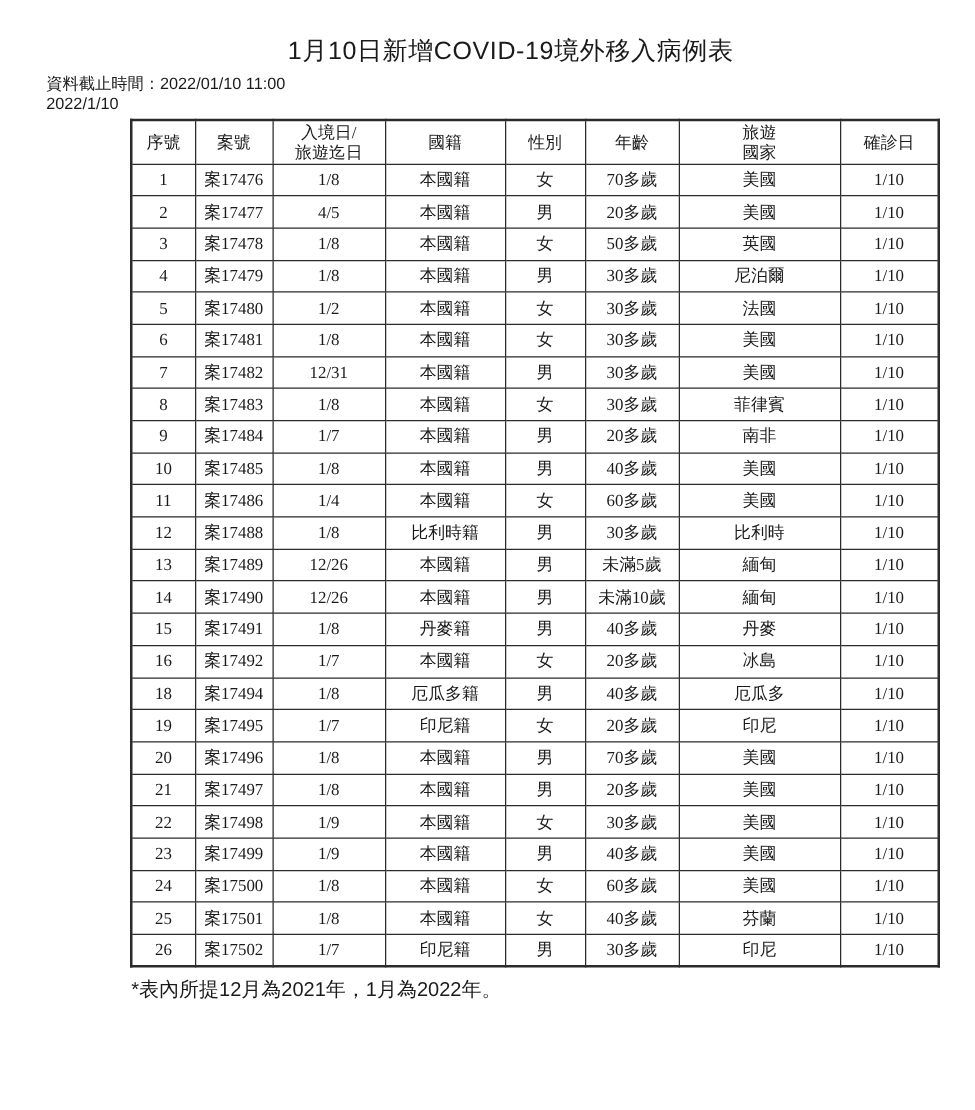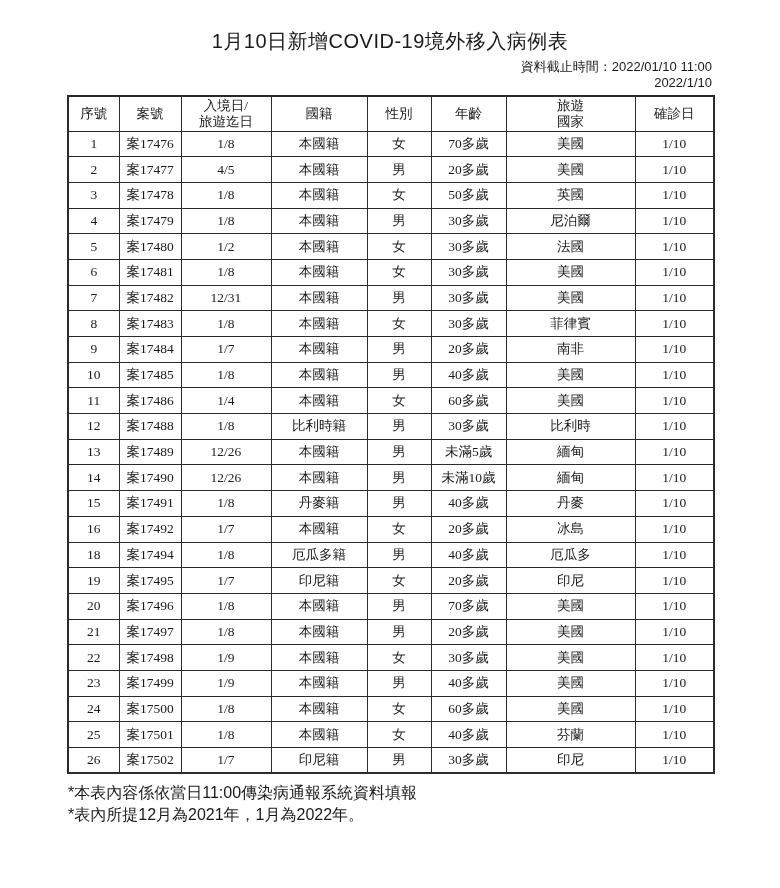--- a/index.html
+++ b/index.html
@@ -2,32 +2,32 @@
 <html><head>
 <meta charset="utf-8">
 <style>
   * { box-sizing: border-box; margin: 0; padding: 0; }
   html, body { width: 780px; height: 888px; }
   body {
     background: #ffffff;
     color: #1a1a1a;
     font-family: "Liberation Sans", sans-serif;
   }
-  .page { width: 780px; height: 888px; position: relative; }
+  .page { width: 780px; height: 888px; position: relative; padding-left: 37px; }
   .page-title {
     padding-top: 28px;
     text-align: center;
     font-size: 20px;
     line-height: 26px;
     letter-spacing: 0.5px;
   }
   .meta {
     width: 712px;
     margin-top: 5px;
-    text-align: right;
+    text-align: left;
     font-size: 13px;
     line-height: 15.5px;
   }
   table.cases {
     margin: 5px 0 0 67px;
     width: 646px;
     border-collapse: collapse;
     table-layout: fixed;
     border: 2px solid #2b2b2b;
     font-family: Liberation Serif, serif;
@@ -334,17 +334,16 @@
           <td>印尼籍</td>
           <td>男</td>
           <td>30多歲</td>
           <td>印尼</td>
           <td>1/10</td>
         </tr>
       </tbody>
   </table>
 
   <div class="footnotes">
-    <div>*本表內容係依當日11:00傳染病通報系統資料填報</div>
     <div>*表內所提12月為2021年，1月為2022年。</div>
   </div>
 
 </div>
 
 </body></html>

